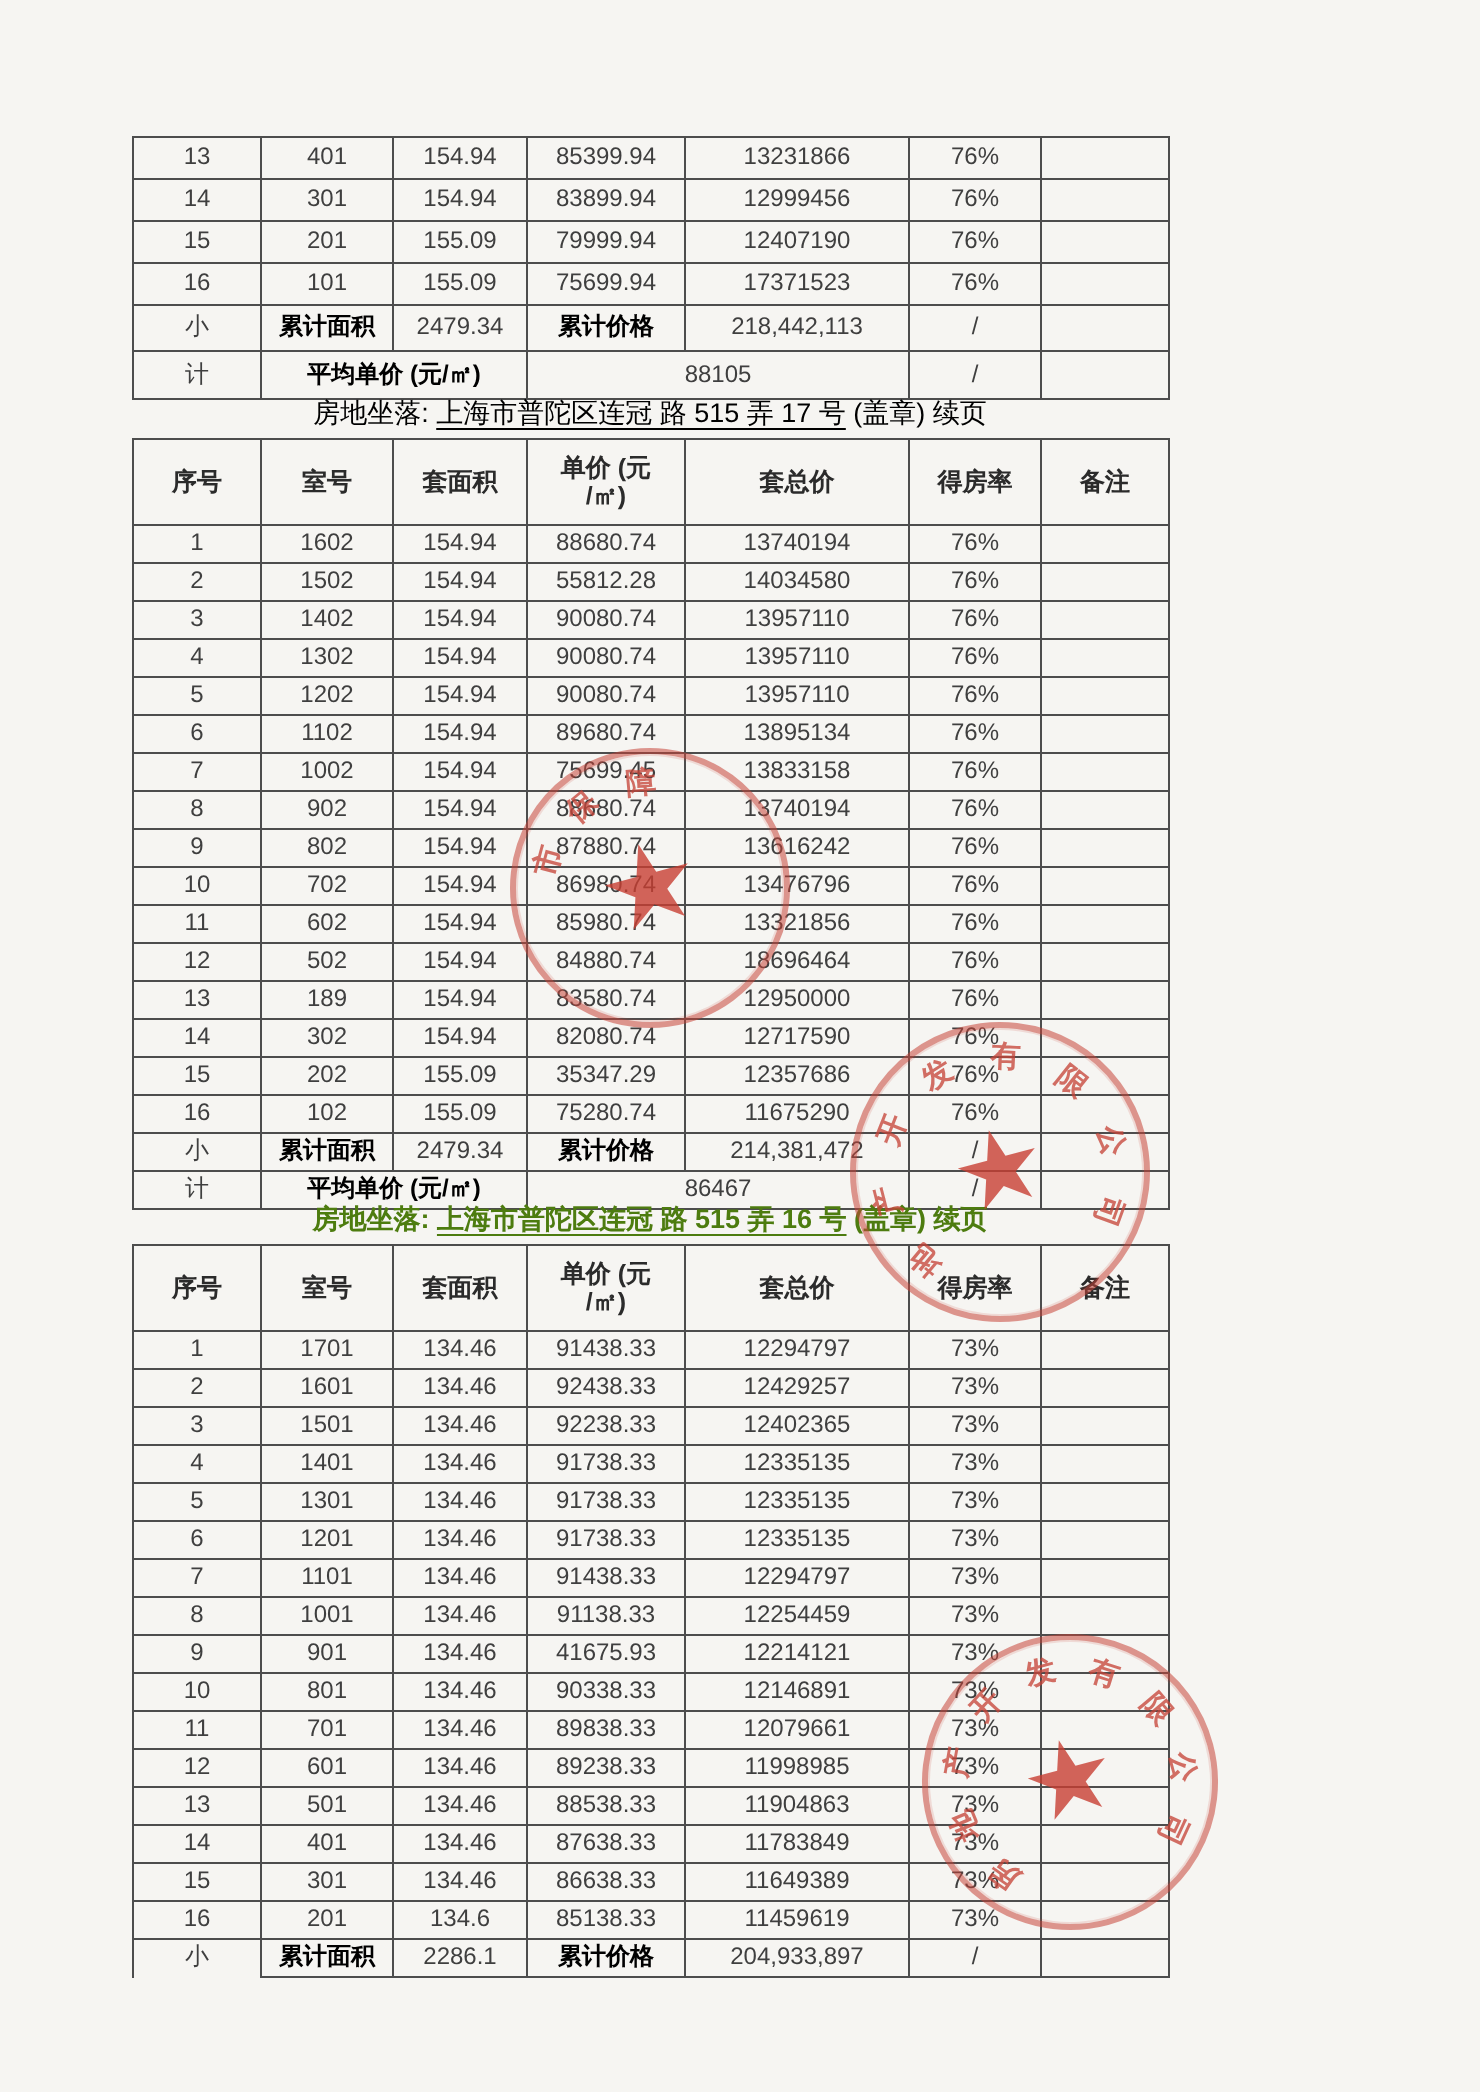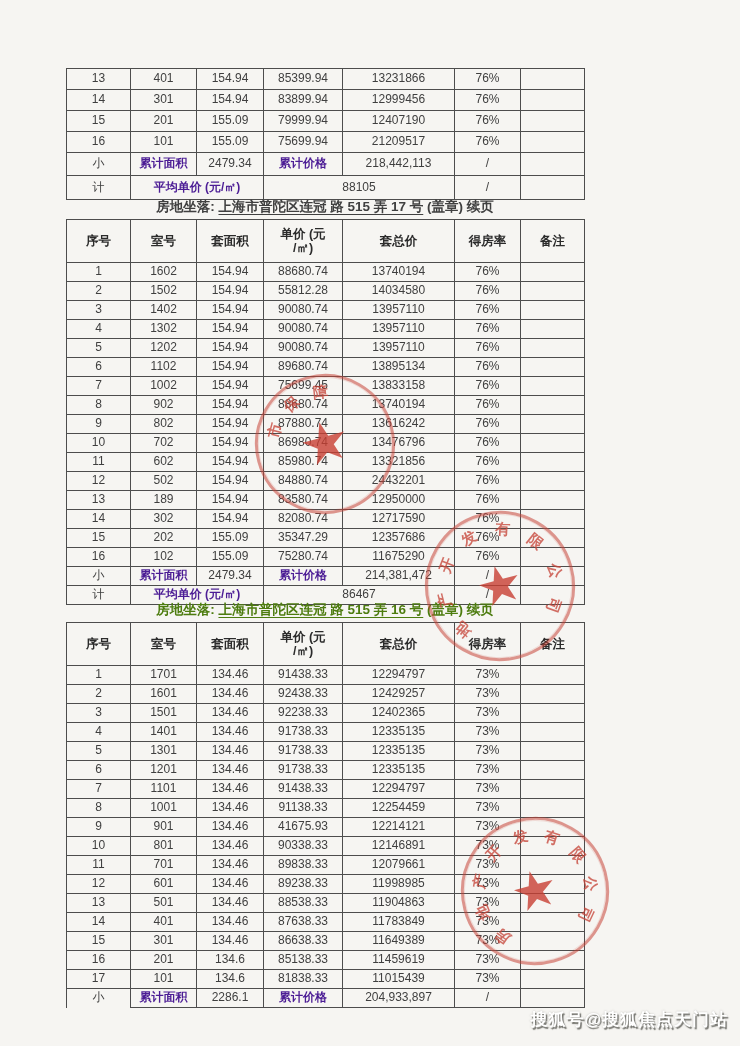--- a/index.html
+++ b/index.html
@@ -11,30 +11,30 @@
   }
   .sheet{position:absolute;inset:0;}
   table{border-collapse:collapse;table-layout:fixed;width:518px;background:transparent;padding-left:36px;}
   td,th{
     border:1px solid #4d4d4d;
     padding:0 2px;text-align:center;vertical-align:middle;
     font-size:12px;line-height:1.15;color:#3f3f3f;
     overflow:hidden;white-space:nowrap;
   }
   th{font-weight:bold;color:#2b2b2b;white-space:pre-line;font-size:12.5px;height:42px;}
-  .b{font-weight:bold;color:#4c1d95;}
+  .b{font-weight:bold;color:#000000;}
   .tbl-top td{height:20px;}
   .tbl-mid tbody td{height:18px;}
   .tbl-bot tbody td{height:18px;}
   .sum-row td{height:22px;}
   .sum-row2 td{height:23px;}
   .no-bb{border-bottom:none;}
   #top-table{position:absolute;left:66px;top:68px;}
   #mid-title{position:absolute;left:66px;top:198px;width:518px;text-align:center;
-    font-size:13.5px;font-weight:bold;color:#404040;white-space:nowrap;}
+    font-size:13.5px;font-weight:normal;color:#000000;white-space:nowrap;}
   #mid-table{position:absolute;left:66px;top:219px;}
   #bot-title{position:absolute;left:66px;top:601px;width:518px;text-align:center;
     font-size:13.5px;font-weight:bold;color:#4d7c0f;white-space:nowrap;}
   #bot-table{position:absolute;left:66px;top:622px;}
   .addr{text-decoration:underline;text-underline-offset:3px;}
   
   .stamp{
     position:absolute;border-radius:50%;
     border:3px solid rgba(198,68,56,0.55);
     box-shadow:inset 0 0 0 1px rgba(198,68,56,0.15);
@@ -104,21 +104,21 @@
           <td>79999.94</td>
           <td>12407190</td>
           <td>76%</td>
           <td></td>
         </tr>
         <tr>
           <td>16</td>
           <td>101</td>
           <td>155.09</td>
           <td>75699.94</td>
-          <td>21209517</td>
+          <td>17371523</td>
           <td>76%</td>
           <td></td>
         </tr>
       </tbody>
     <tbody>
       <tr class="sum-row">
         <td>小</td>
         <td class="b">累计面积</td>
         <td>2479.34</td>
         <td class="b">累计价格</td>
@@ -261,21 +261,21 @@
           <td>85980.74</td>
           <td>13321856</td>
           <td>76%</td>
           <td></td>
         </tr>
         <tr>
           <td>12</td>
           <td>502</td>
           <td>154.94</td>
           <td>84880.74</td>
-          <td>24432201</td>
+          <td>18696464</td>
           <td>76%</td>
           <td></td>
         </tr>
         <tr>
           <td>13</td>
           <td>189</td>
           <td>154.94</td>
           <td>83580.74</td>
           <td>12950000</td>
           <td>76%</td>
@@ -491,29 +491,20 @@
           <td>11649389</td>
           <td>73%</td>
           <td></td>
         </tr>
         <tr>
           <td>16</td>
           <td>201</td>
           <td>134.6</td>
           <td>85138.33</td>
           <td>11459619</td>
-          <td>73%</td>
-          <td></td>
-        </tr>
-        <tr>
-          <td>17</td>
-          <td>101</td>
-          <td>134.6</td>
-          <td>81838.33</td>
-          <td>11015439</td>
           <td>73%</td>
           <td></td>
         </tr>
       </tbody>
     <tbody>
       <tr class="sum-row">
         <td class="no-bb">小</td>
         <td class="b">累计面积</td>
         <td>2286.1</td>
         <td class="b">累计价格</td>
@@ -547,15 +538,14 @@
       <span class="stamp-char" style="color: rgba(198, 68, 56, 0.77); transform: rotate(-65deg) translateY(-56px);">产</span>
       <span class="stamp-char" style="color: rgba(198, 68, 56, 0.77); transform: rotate(-32.5deg) translateY(-56px);">开</span>
       <span class="stamp-char" style="color: rgba(198, 68, 56, 0.77); transform: rotate(0deg) translateY(-56px);">发</span>
       <span class="stamp-char" style="color: rgba(198, 68, 56, 0.77); transform: rotate(32.5deg) translateY(-56px);">有</span>
       <span class="stamp-char" style="color: rgba(198, 68, 56, 0.77); transform: rotate(65deg) translateY(-56px);">限</span>
       <span class="stamp-char" style="color: rgba(198, 68, 56, 0.77); transform: rotate(97.5deg) translateY(-56px);">公</span>
       <span class="stamp-char" style="color: rgba(198, 68, 56, 0.77); transform: rotate(130deg) translateY(-56px);">司</span>
       <span class="stamp-star">★</span>
     </div>
 
-  <div id="watermark">搜狐号@搜狐焦点天门站</div>
 
 </div>
 
 </body></html>

